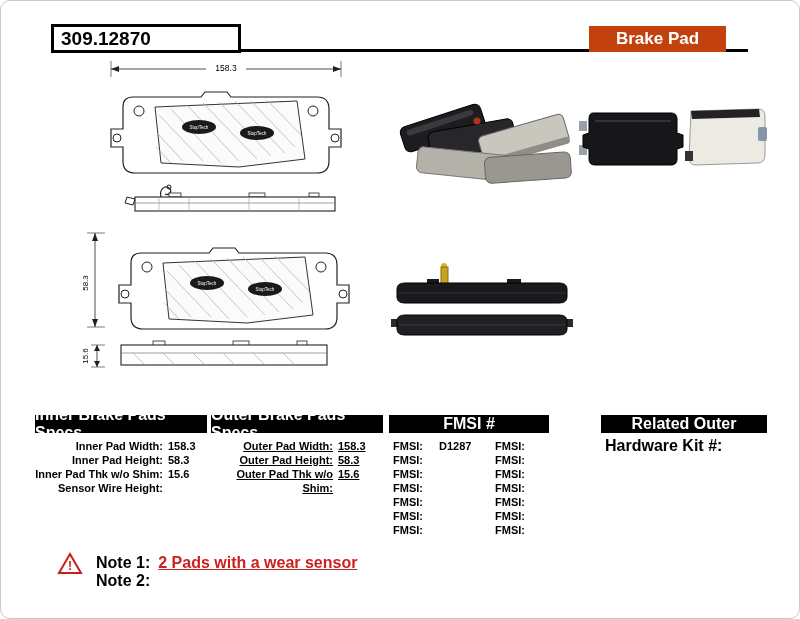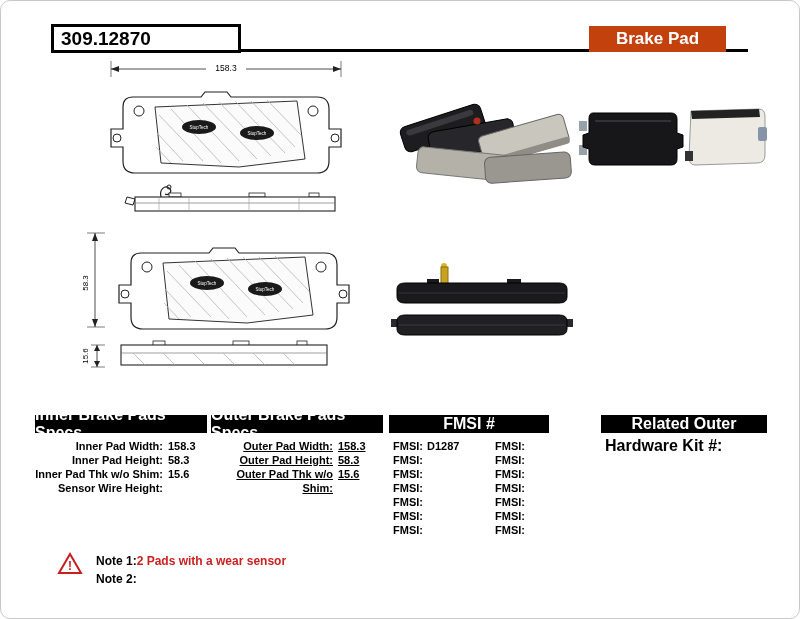--- a/index.html
+++ b/index.html
@@ -36,28 +36,28 @@
   .spec-col { position:absolute; top:438px; }
   .col-inner   { left:34px;  width:172px; }
   .col-outer   { left:204px; width:172px;text-decoration:underline; }
   .col-fmsi    { left:388px; width:204px; }
   .col-related { left:600px; width:166px; }
   .spec-row { display:flex; height:14px; line-height:14px; font-size:11px; font-weight:bold; color:#000; }
   .spec-row .lbl { flex:0 0 128px; text-align:right; }
   .spec-row .val { margin-left:5px; white-space:nowrap; }
   .fmsi-row { display:flex; height:14px; line-height:14px; font-size:11px; font-weight:bold;text-align:right; }
   .fmsi-pair { width:102px; padding-left:4px; display:flex; }
-  .fmsi-pair .val { margin-left:4px; }
+  .fmsi-pair .val { margin-left:16px; }
   .related-row { height:14px; line-height:14px; font-size:16px; font-weight:bold; padding-left:4px; }
   
   .warning-tri { position:absolute; left:56px; top:551px; }
-  .note-row { position:absolute; left:95px; display:flex; font-size:12px; font-weight:bold; color:#000; }
+  .note-row { position:absolute; left:95px; display:flex; font-size:16px; font-weight:bold; color:#000; }
   .note1 { top:553px; }
   .note2 { top:571px; }
-  .note-text-red { color:#cc1f1f; margin-left:0; }
+  .note-text-red { color:#cc1f1f; margin-left:8px;text-decoration:underline; }
 </style>
 </head>
 <body>
 
 <div class="page">
 
   <div class="header-rule"></div>
   <div class="part-box">
     <span>309.12870</span>
   </div>

